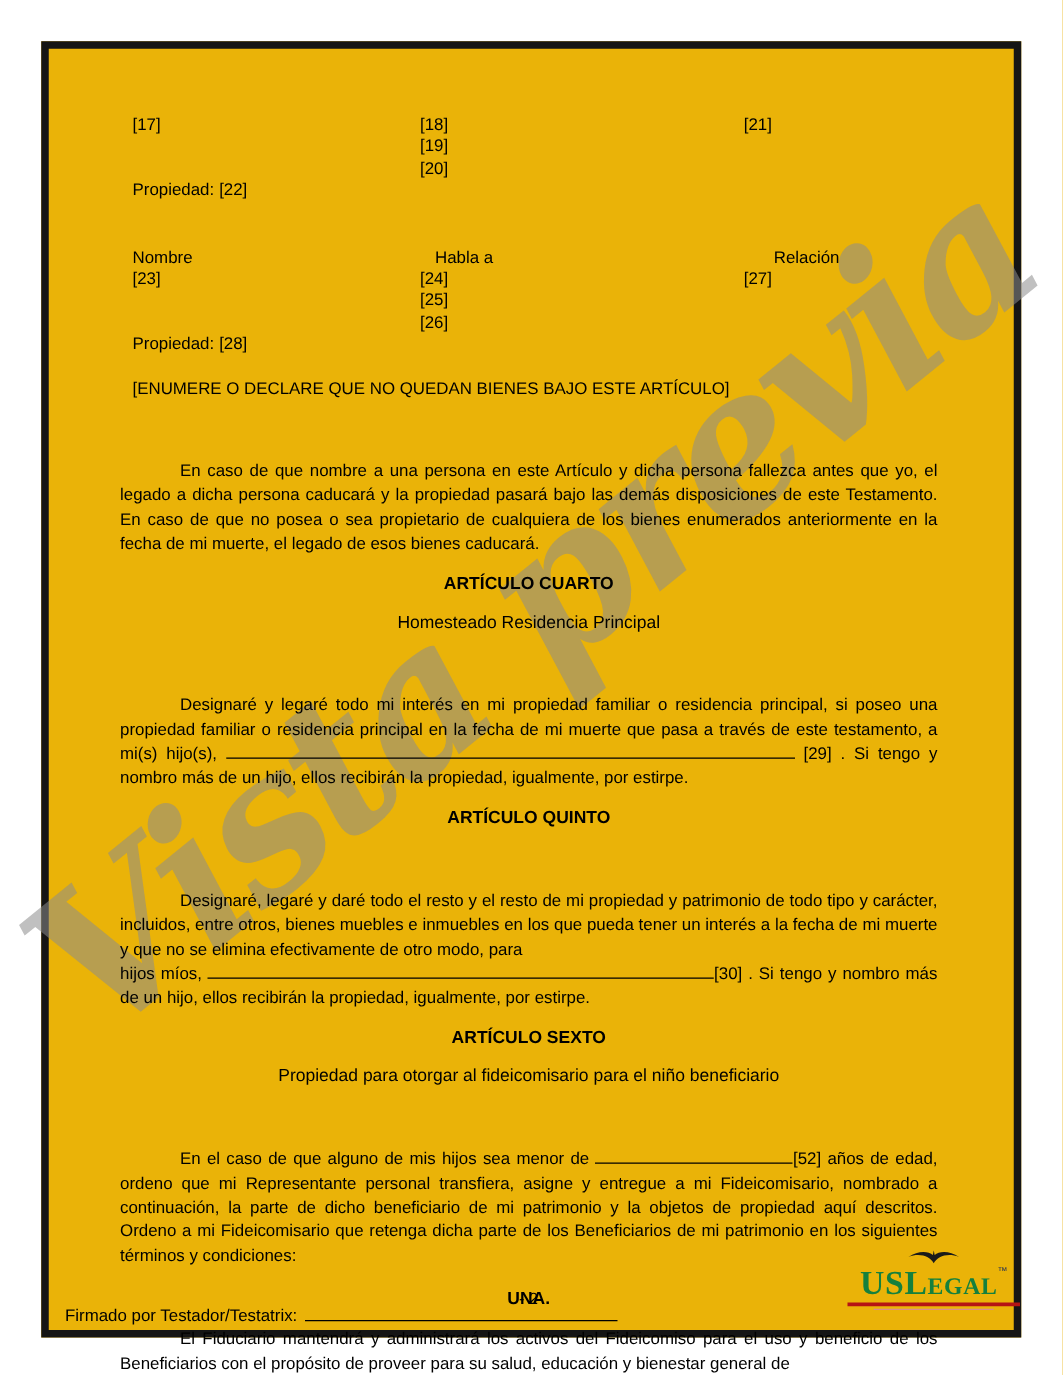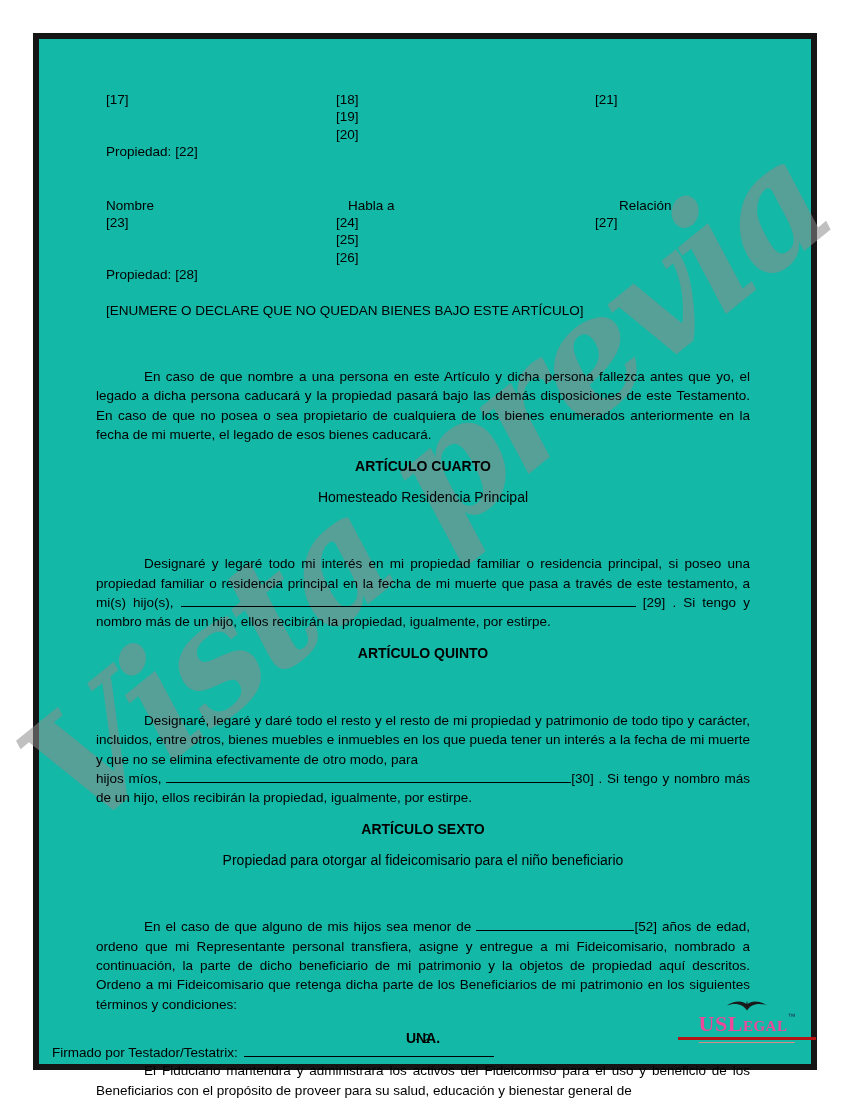--- a/index.html
+++ b/index.html
@@ -9,21 +9,21 @@
     font-family:"Liberation Sans","DejaVu Sans",sans-serif;
     color:#000;
     position:relative;
     overflow:hidden;
   }
   .sheet { position:absolute; inset:0; background:#fff; }
 
   .frame {
     position:absolute; left:33px; top:33px; right:33px; bottom:30px;
     border:6px solid #151515;
-    background:#14b8a6;
+    background:#eab308;
   }
 
   .watermark {
     position:absolute;
     left:-80px; top:408px;
     width:1010px;
     text-align:center;
     white-space:nowrap;
     transform:rotate(-39deg);
     font-family:"DejaVu Serif","Liberation Serif",serif;
@@ -95,23 +95,23 @@
 
   .logo {
     position:absolute; right:34px; top:999px;
     width:138px; text-align:center; z-index:3;
   }
   .logo-eagle { display:block; margin:0 auto; width:46px; height:13px; }
   .logo-name {
     font-family:"Liberation Serif","DejaVu Serif",serif;
     font-variant:small-caps;
     font-weight:bold;
-    font-size:22px;
+    font-size:27px;
     line-height:1.05;
-    color:#ec4899;
+    color:#15803d;
     letter-spacing:0.5px;
   }
   .logo-tm { font-size:8px; vertical-align:top; color:#1f2d54; }
   .logo-rule { height:3px; background:#b51414; margin-top:2px; }
   .logo-subrule { height:1px; background:#d98c8c; margin-top:2px; width:70%; margin-left:auto; margin-right:auto; }
 </style>
 </head>
 <body>
 
 <div class="sheet">

